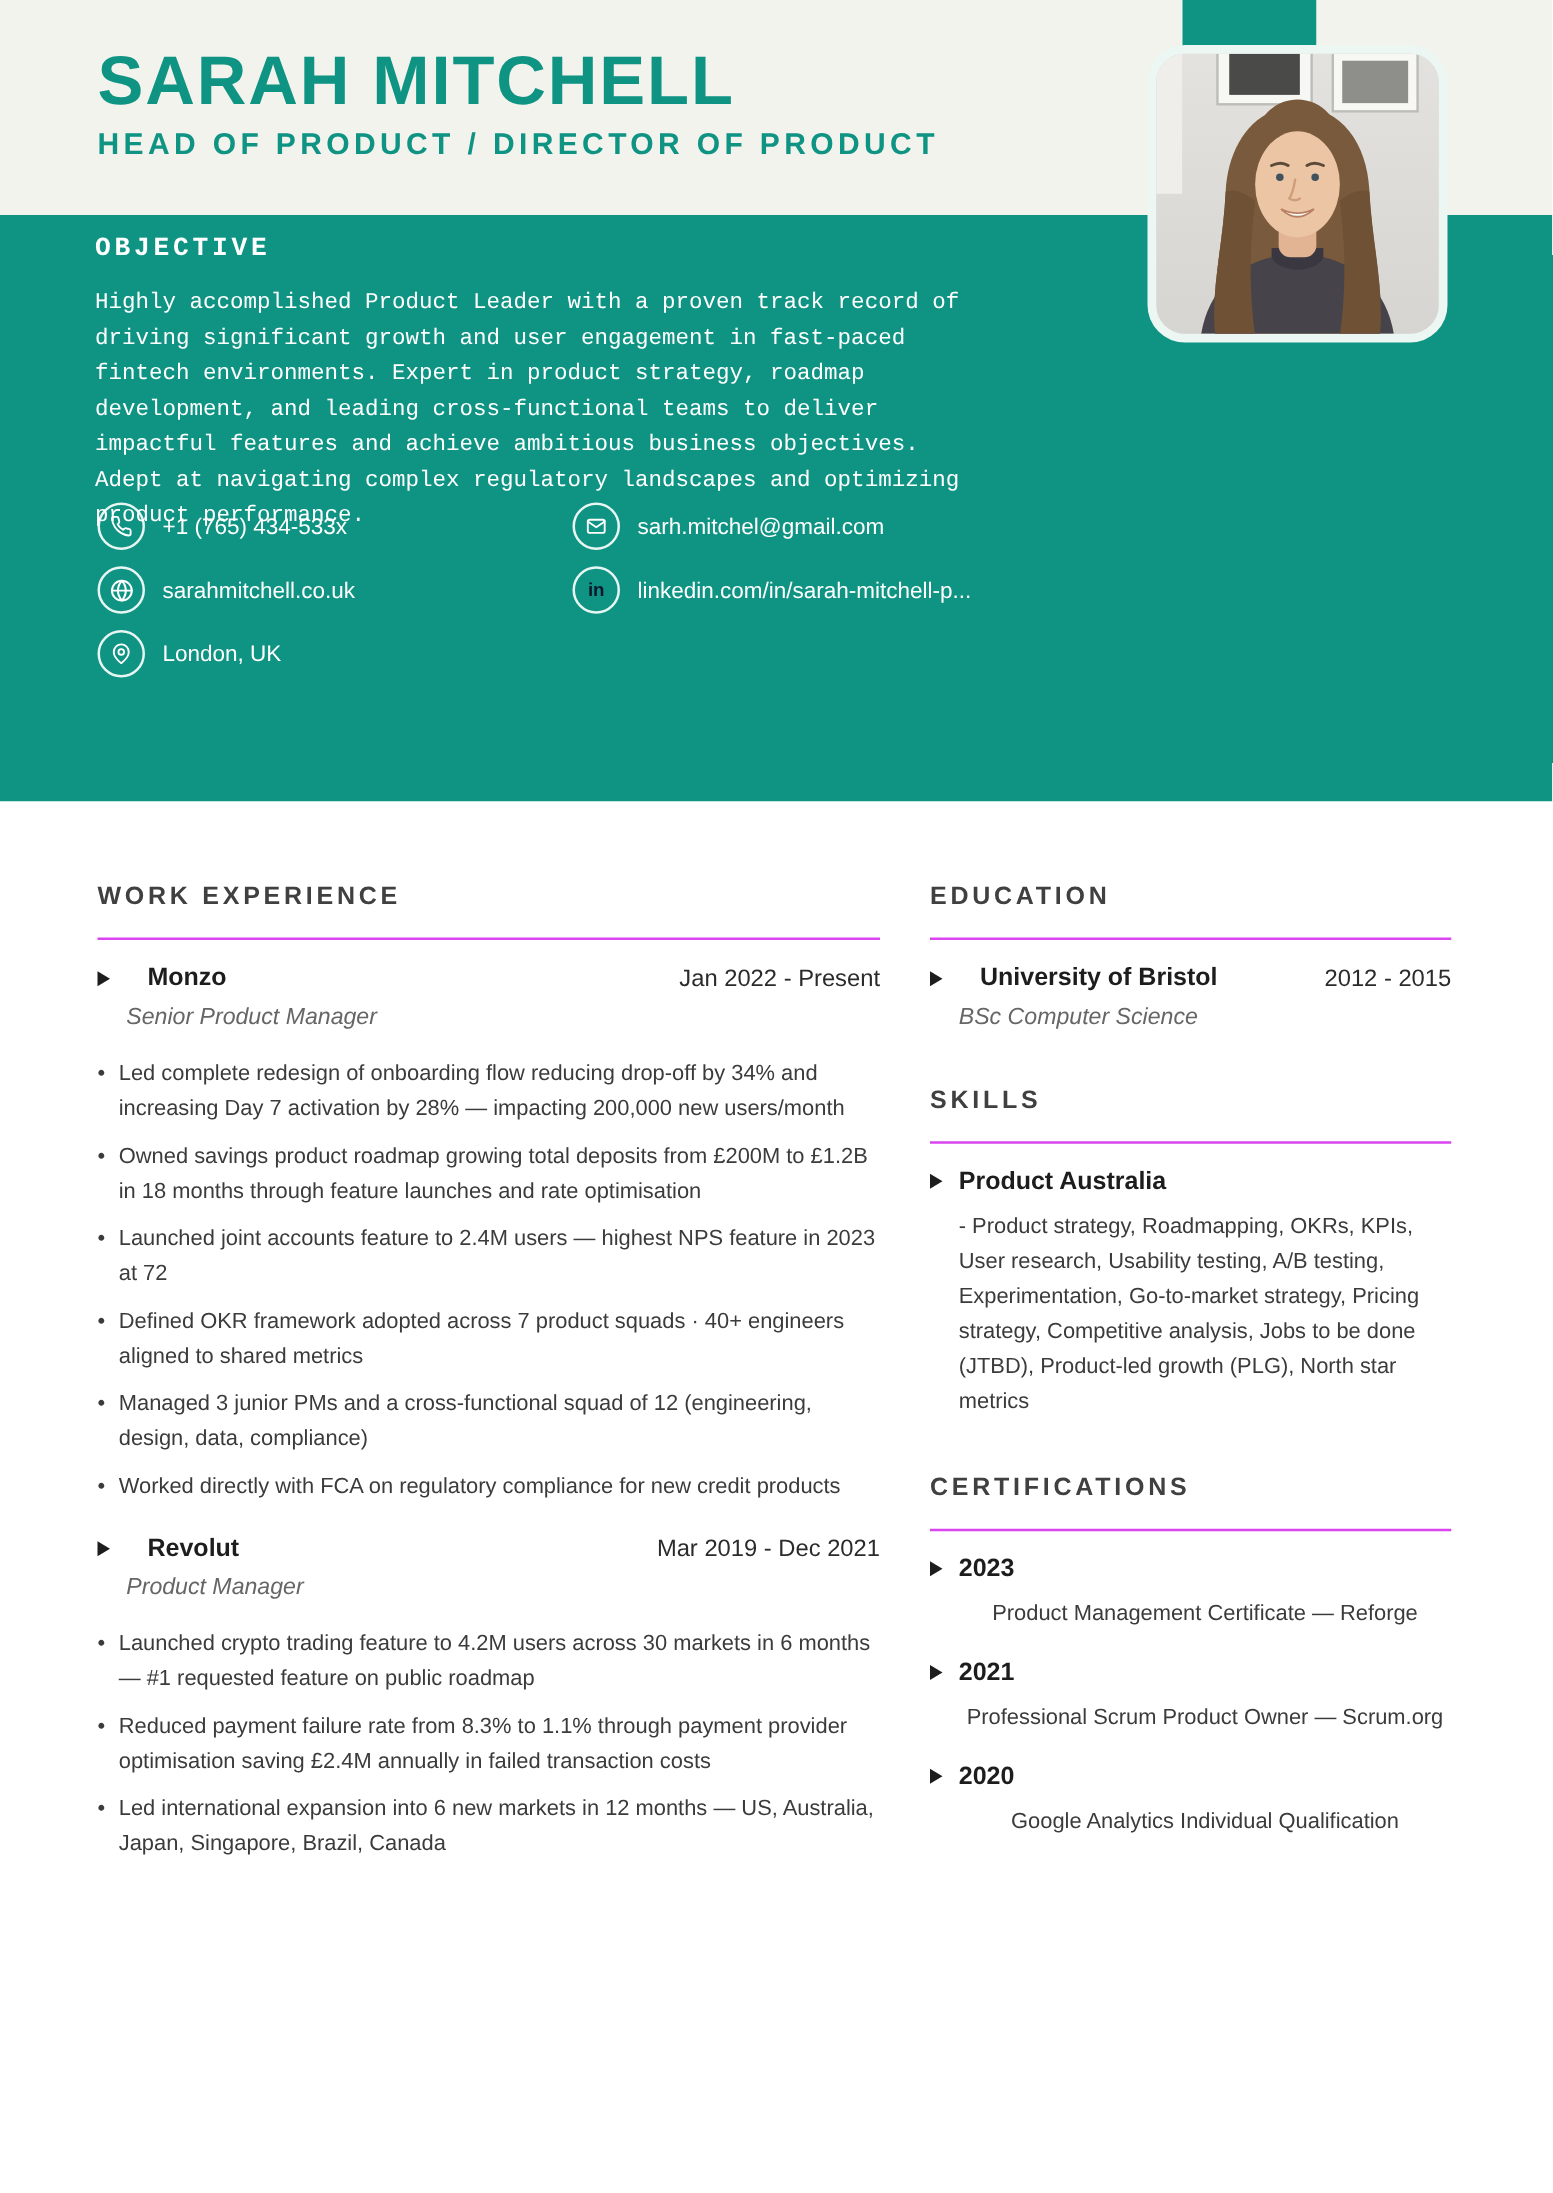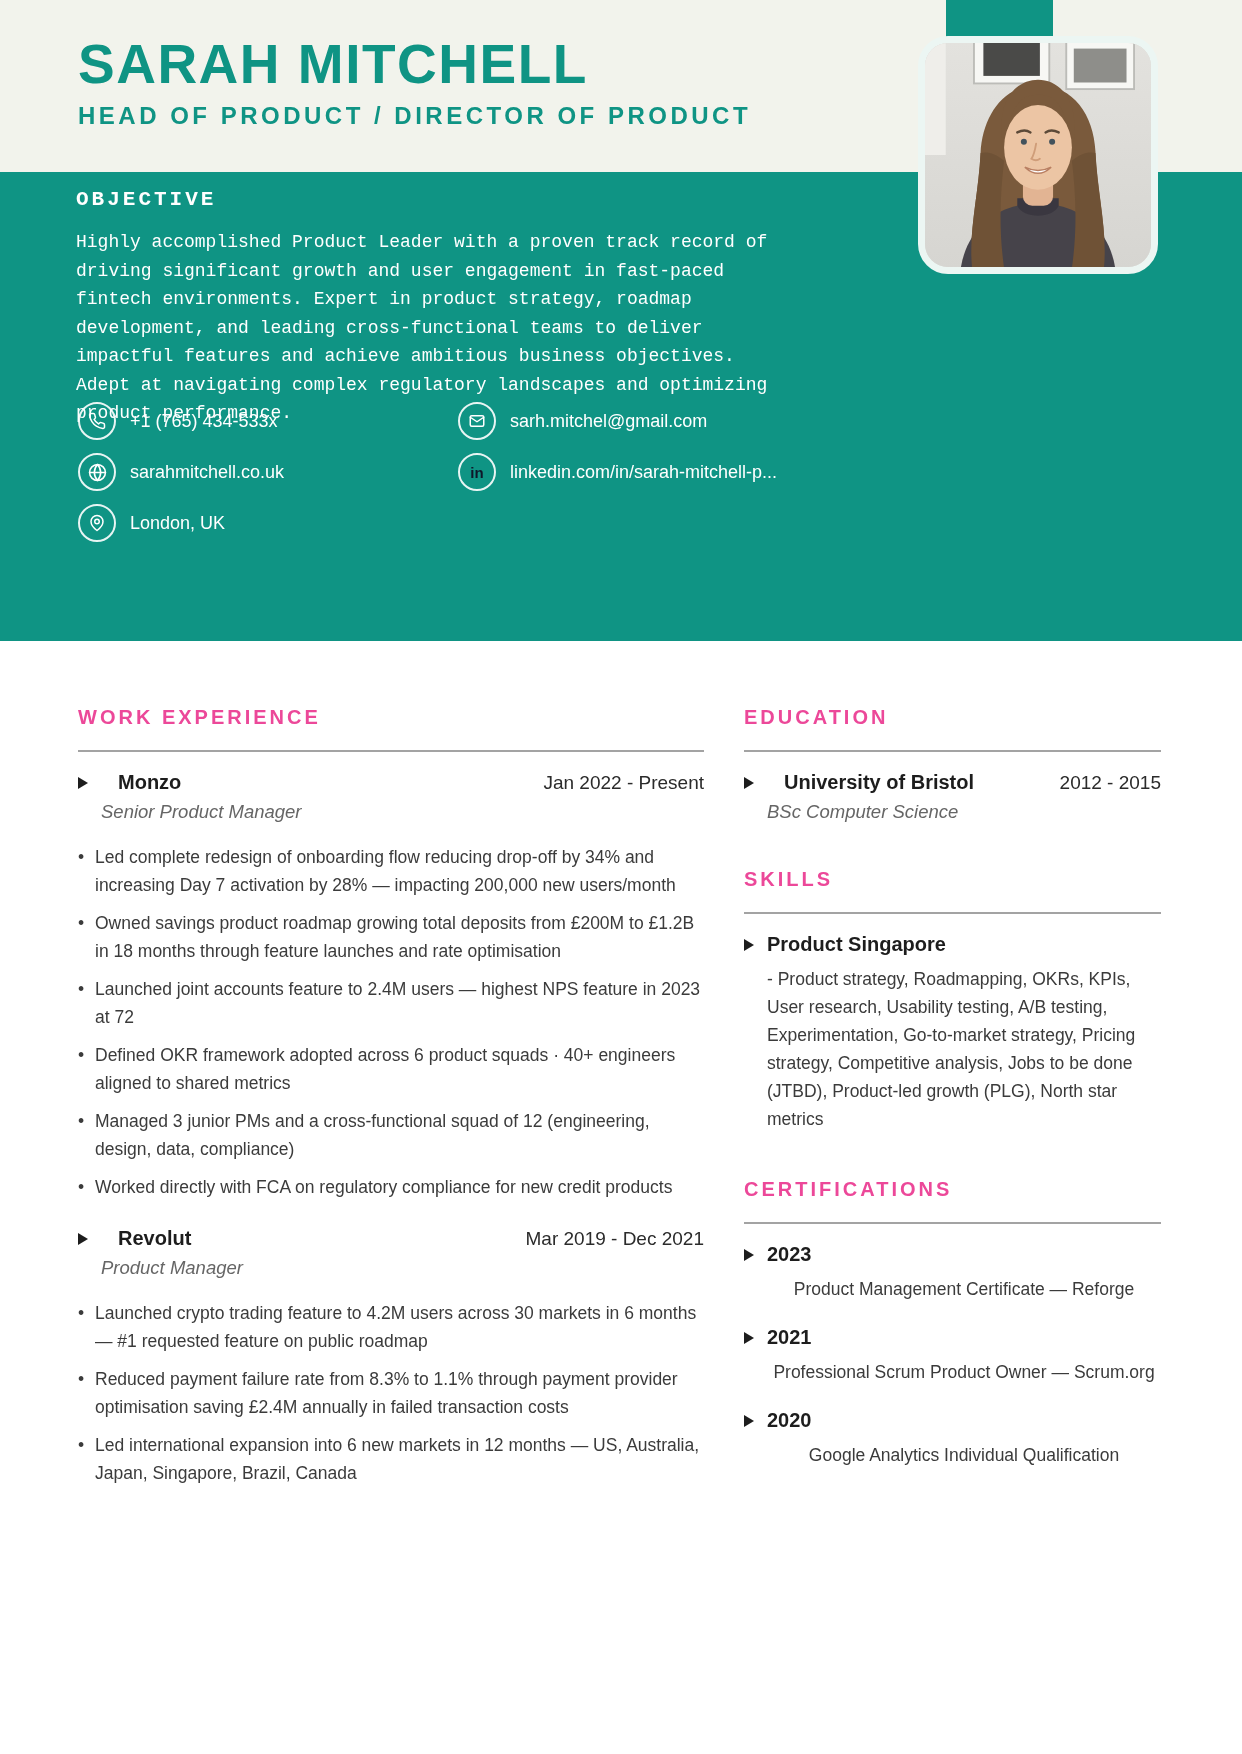--- a/index.html
+++ b/index.html
@@ -27,21 +27,21 @@
   .contacts { position:absolute; left:78px; top:401px; display:grid; grid-template-columns:380px 440px; row-gap:11px; }
   .contact-item { display:flex; align-items:center; gap:14px; height:40px; color:#ffffff; font-size:18px; }
   .icon-circle { width:38px; height:38px; border:2px solid rgba(255,255,255,0.9); border-radius:50%; display:flex; align-items:center; justify-content:center; flex:none; box-sizing:border-box; }
   .icon-circle svg { display:block; }
   .icon-in { font-size:15px; font-weight:bold; color:#0f172a; letter-spacing:0; }
 
   
   .col-left  { position:absolute; left:78px;  top:706px; width:626px; }
   .col-right { position:absolute; left:744px; top:706px; width:417px; }
 
-  .section-heading { font-size:20px; font-weight:bold; letter-spacing:3px; color:#ec4899; padding-bottom:21px; border-bottom:2px solid #a3a3a3; margin:0 0 19px 0; }
+  .section-heading { font-size:20px; font-weight:bold; letter-spacing:3px; color:#404040; padding-bottom:21px; border-bottom:2px solid #d946ef; margin:0 0 19px 0; }
 
   .entry-head { display:flex; justify-content:space-between; align-items:baseline; }
   .entry-company { display:flex; align-items:center; gap:30px; font-size:20px; font-weight:bold; color:#1d1d1d; }
   .tri { width:0; height:0; border-left:10px solid #1d1d1d; border-top:6px solid transparent; border-bottom:6px solid transparent; flex:none; }
   .entry-date { font-size:19px; color:#2b2b2b; }
   .entry-role { font-style:italic; font-size:18.5px; color:#666666; margin:7px 0 20px 23px; }
 
   ul.bullets { list-style:none; margin:0 0 26px 0; padding:0; font-size:17.5px; line-height:28px; color:#3b3b3b; }
   ul.bullets li { position:relative; padding-left:17px; margin-bottom:10px; }
   ul.bullets li::before { content:"\2022"; position:absolute; left:0; top:0; color:#3b3b3b; }
@@ -155,21 +155,21 @@
           <span class="tri"></span>
           <span>Monzo</span>
         </span>
         <span class="entry-date">Jan 2022 - Present</span>
       </div>
       <div class="entry-role">Senior Product Manager</div>
       <ul class="bullets">
         <li>Led complete redesign of onboarding flow reducing drop-off by 34% and increasing Day 7 activation by 28% — impacting 200,000 new users/month</li>
         <li>Owned savings product roadmap growing total deposits from £200M to £1.2B in 18 months through feature launches and rate optimisation</li>
         <li>Launched joint accounts feature to 2.4M users — highest NPS feature in 2023 at 72</li>
-        <li>Defined OKR framework adopted across 6 product squads · 40+ engineers aligned to shared metrics</li>
+        <li>Defined OKR framework adopted across 7 product squads · 40+ engineers aligned to shared metrics</li>
         <li>Managed 3 junior PMs and a cross-functional squad of 12 (engineering, design, data, compliance)</li>
         <li>Worked directly with FCA on regulatory compliance for new credit products</li>
       </ul>
     </div>
 
     <div>
       <div class="entry-head">
         <span class="entry-company">
           <span class="tri"></span>
           <span>Revolut</span>
@@ -196,21 +196,21 @@
         </span>
         <span class="entry-date">2012 - 2015</span>
       </div>
       <div class="entry-role edu-role">BSc Computer Science</div>
     </div>
 
     <div class="right-section">
       <h2 class="section-heading">SKILLS</h2>
       <div class="cert-head">
         <span class="tri"></span>
-        <span>Product Singapore</span>
+        <span>Product Australia</span>
       </div>
       <div class="sub-block skill-desc">- Product strategy, Roadmapping, OKRs, KPIs, User research, Usability testing, A/B testing, Experimentation, Go-to-market strategy, Pricing strategy, Competitive analysis, Jobs to be done (JTBD), Product-led growth (PLG), North star metrics</div>
     </div>
 
     <div class="right-section">
       <h2 class="section-heading">CERTIFICATIONS</h2>
 
       <div class="cert-item">
         <div class="cert-head">
           <span class="tri"></span>

